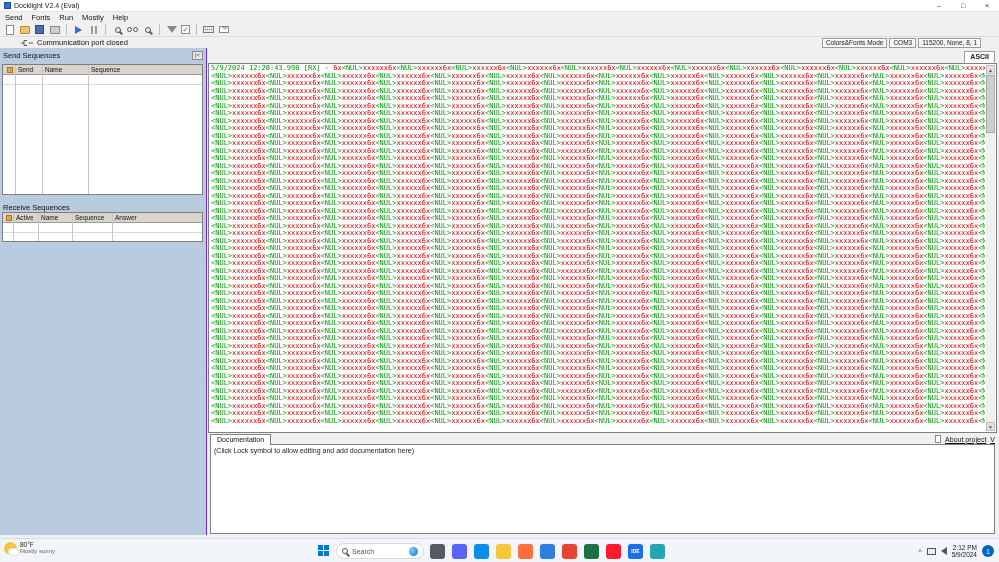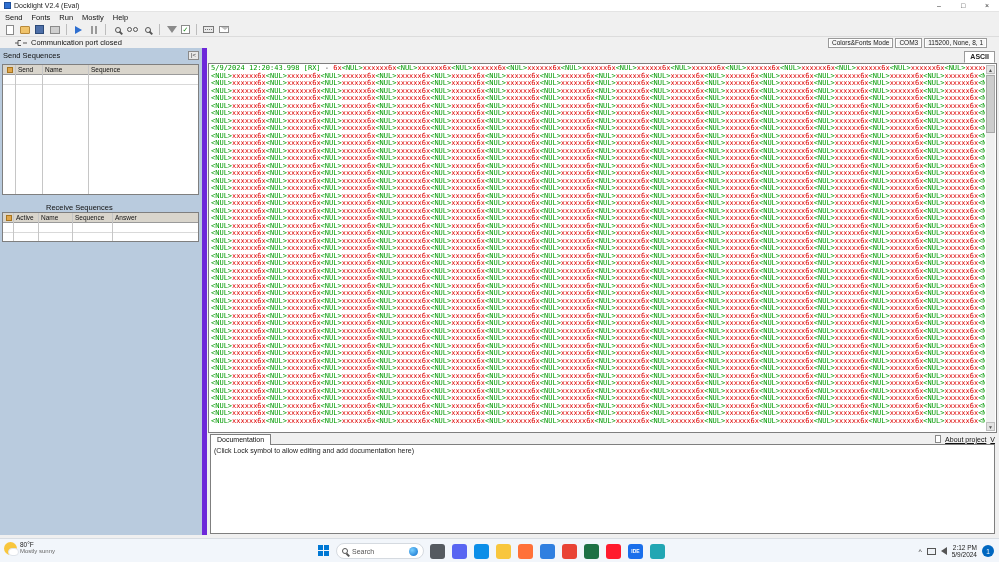--- a/index.html
+++ b/index.html
@@ -39,41 +39,41 @@
   .tb-check { width:9px; height:9px; background:#fff; border:1px solid #8a8a8a; color:#1f8a1f;
     font-size:7px; line-height:8px; text-align:center; }
   .tb-keyboard { width:11px; height:7px; background:#e8e8e8; border:1px solid #777; position:relative; }
   .tb-keyboard::after { content:''; position:absolute; left:1px; right:1px; top:2px; border-top:1px dotted #777; }
   .tb-env { width:10px; height:7px; background:#fff; border:1px solid #8a8a8a; position:relative; }
   .tb-env::after { content:''; position:absolute; left:0; top:0; border-left:4px solid transparent;
     border-right:4px solid transparent; border-top:3px solid #bbb; width:0; margin-left:1px; }
 
   
   .statusrow { position:absolute; top:37px; left:0; right:0; height:11px; display:flex;
-    align-items:center; font-size:7.5px; color:#111; padding:0 12px;justify-content:space-between; }
+    align-items:center; font-size:7.5px; color:#111; padding:0 18px;justify-content:space-between; }
   .statusrow .left { display:flex; align-items:center; gap:3px; padding-left:2px; }
   .cfg-group { margin-left:auto; display:flex; gap:2px; }
   .cfg-btn { border:1px solid #9a9a9a; background:#f4f4f4; font-size:6.5px; line-height:8px;
     padding:0 3px; color:#222; box-shadow:inset 0 0 0 1px #fff; }
 
   
   .left-panel { position:absolute; top:48px; left:0; width:207px; height:487px;
-    background:#b9cbde; border-right:5px solid #6d28d9; }
+    background:#b9cbde; border-right:1px solid #6d28d9; }
   .panel-title { display:flex; align-items:center; font-size:7.5px; color:#111; padding:3px 3px 2px 3px; }
   .collapse-btn { margin-left:auto; border:1px solid #8a8a8a; background:#e8e8e8; font-size:6px;
     line-height:7px; padding:0 2px; color:#333; }
   .seq-table { position:absolute; left:2px; right:3px; background:#fff; border:1px solid #7f7f7f; display:flex; }
   .seq-col { border-right:1px solid #c6c6c6; display:flex; flex-direction:column; }
   .seq-col:last-child { border-right:none; flex:1; }
   .hcell { height:10px; background:#d9d5cc; border-bottom:1px solid #9a9a9a; font-size:6.5px;
     line-height:10px; padding-left:2px; color:#111; display:flex; align-items:center; }
   .rcell { height:10px; border-bottom:1px solid #d9d9d9; background:#fff; }
   .mini-ico { width:6px; height:6px; background:#e0a64b; border:1px solid #a8751f; margin:0 auto; }
   .send-table { top:16px; height:131px; }
-  .recv-label { position:absolute; top:152px; left:0; right:8px;margin-left:43px; }
+  .recv-label { position:absolute; top:152px; left:0; right:8px; }
   .recv-table { top:164px; height:30px; }
 
   
   .tabs-row { position:absolute; top:51px; left:210px; right:4px; height:12px; display:flex;
     align-items:flex-end; gap:8px; font-size:7px;flex-direction:column; }
   .vtab { border:1px solid #9a9a9a; background:#e6e6e6; padding:1px 5px; color:#222; line-height:8px; }
   .vtab.active { background:#ffffff; border-bottom-color:#ffffff; font-weight:bold; }
   .comm-label { margin-left:auto; font-size:7.5px; color:#111; padding-bottom:1px; }
 
   .log-box { position:absolute; left:208px; top:63px; width:789px; height:370px; background:#fff;

